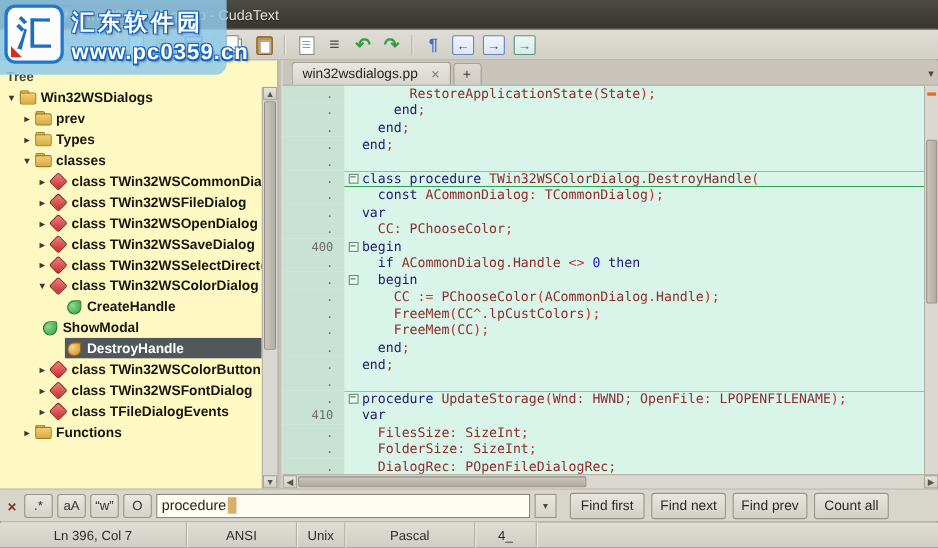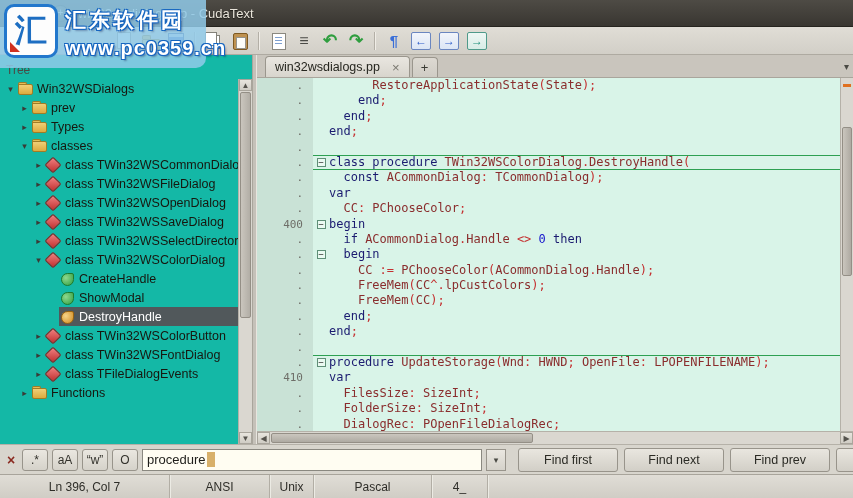--- a/index.html
+++ b/index.html
@@ -43,21 +43,21 @@
         background:repeating-linear-gradient(#7ea0d0 0 1px,transparent 1px 3px);}
   .list-icon{font-size:16px;}
   .undo-icon,.redo-icon{font-size:17px;}
   .pilcrow-icon{font-size:15px;}
   .tbi.boxed{width:18px;height:16px;font-size:12px;border:1px solid #6a86c0;
         background:linear-gradient(#f2f5fb,#dce6f5);border-radius:2px;margin:0 3px;}
   .goto-icon.boxed{border-color:#4f9a8a;background:linear-gradient(#eef7f4,#d8ece6);}
 
   
   .mid{flex:1;display:flex;min-height:0;}
-  .side{width:252px;flex:none;background:#14b8a6;display:flex;flex-direction:column;position:relative;}
+  .side{width:252px;flex:none;background:#fef9c3;display:flex;flex-direction:column;position:relative;font-weight:bold;}
   .side-header{height:24px;flex:none;font-size:12px;color:#4a4a46;padding:8px 0 0 6px;box-sizing:border-box;}
   .tree{flex:1;overflow:hidden;padding-right:14px;}
   .trow{height:19px;display:flex;align-items:center;white-space:nowrap;font-size:12.5px;color:#17170f;overflow:hidden;}
   .tw{width:13px;flex:none;font-size:9px;color:#3a3a36;text-align:center;}
   .hl{display:flex;align-items:center;flex:1;height:100%;min-width:0;overflow:hidden;}
   .trow.selected .hl{background:#51585b;color:#fff;}
   .tlabel{overflow:hidden;}
   .ticon{width:15px;height:15px;margin-right:5px;position:relative;flex:none;}
   .ticon.folder::before{content:"";position:absolute;top:1px;left:1px;width:7px;height:3px;
         background:#e6bd55;border:1px solid #a07c26;border-bottom:none;border-radius:2px 2px 0 0;}
@@ -126,21 +126,21 @@
   .fb-close{color:#8a2a20;font-size:14px;width:14px;text-align:center;font-weight:bold;flex:none;}
   .fb-group{display:flex;gap:4px;flex:none;}
   .fb-toggle{min-width:26px;height:22px;background:linear-gradient(#eae7e0,#d5d2ca);border:1px solid #98948b;
         border-radius:3px;display:flex;align-items:center;justify-content:center;font-size:12px;color:#33322c;
         padding:0 3px;box-sizing:border-box;}
   .fb-input{flex:0 0 340px;height:22px;background:#fffdf2;border:1px solid #8a8880;display:flex;align-items:center;
         padding:0 4px;font-size:13px;color:#1f1e1a;box-sizing:border-box;}
   .caret-block{width:8px;height:15px;background:#d8b06a;margin-left:1px;flex:none;}
   .fb-drop{width:20px;height:22px;background:linear-gradient(#eae7e0,#d5d2ca);border:1px solid #98948b;
         display:flex;align-items:center;justify-content:center;font-size:9px;color:#4a4a44;flex:none;box-sizing:border-box;}
-  .fb-btn{width:100px;height:24px;flex:none;background:linear-gradient(#e9e6df,#d2cfc7);border:1px solid #98948b;
+  .fb-btn{width:68px;height:24px;flex:none;background:linear-gradient(#e9e6df,#d2cfc7);border:1px solid #98948b;
         border-radius:3px;display:flex;align-items:center;justify-content:center;font-size:12.5px;color:#2a2a24;box-sizing:border-box;}
   #fb-buttons{margin-left:8px;gap:6px;}
 
   
   .statusbar{height:24px;flex:none;background:linear-gradient(#e0ddd6,#d0cdc5);border-top:1px solid #a8a49b;
         display:flex;font-size:12px;color:#2e2d28;box-sizing:border-box;}
   .sb-cell{display:flex;align-items:center;justify-content:center;border-right:1px solid #b2aea5;
         box-shadow:1px 0 0 #ecebe4;box-sizing:border-box;white-space:nowrap;overflow:hidden;}
 
   
@@ -265,21 +265,21 @@
               <span class="tlabel">class TWin32WSColorDialog</span>
             </span>
           </div>
           <div class="trow" style="padding-left: 46px;">
             <span class="tw"></span>
             <span class="hl">
               <span class="ticon m-green"></span>
               <span class="tlabel">CreateHandle</span>
             </span>
           </div>
-          <div class="trow" style="padding-left: 46px;">
+          <div class="trow" style="padding-left: 24px;">
             <span class="tw"></span>
             <span class="hl">
               <span class="ticon m-green"></span>
               <span class="tlabel">ShowModal</span>
             </span>
           </div>
           <div class="trow selected" style="padding-left: 46px;">
             <span class="tw"></span>
             <span class="hl">
               <span class="ticon m-orange"></span>

